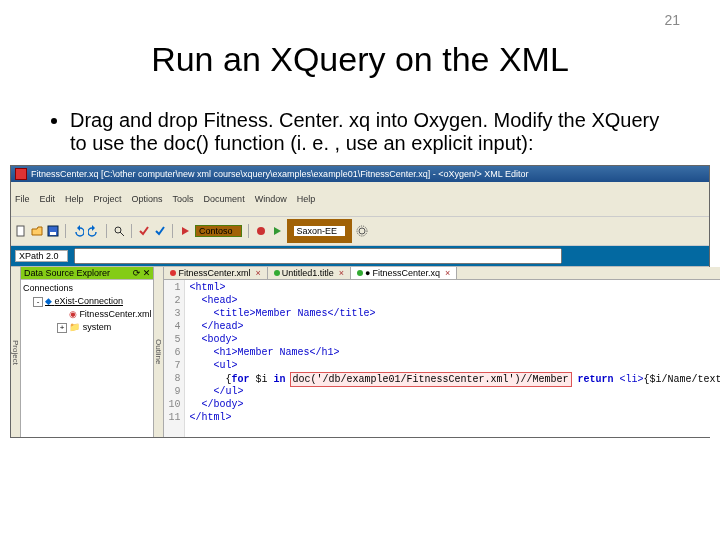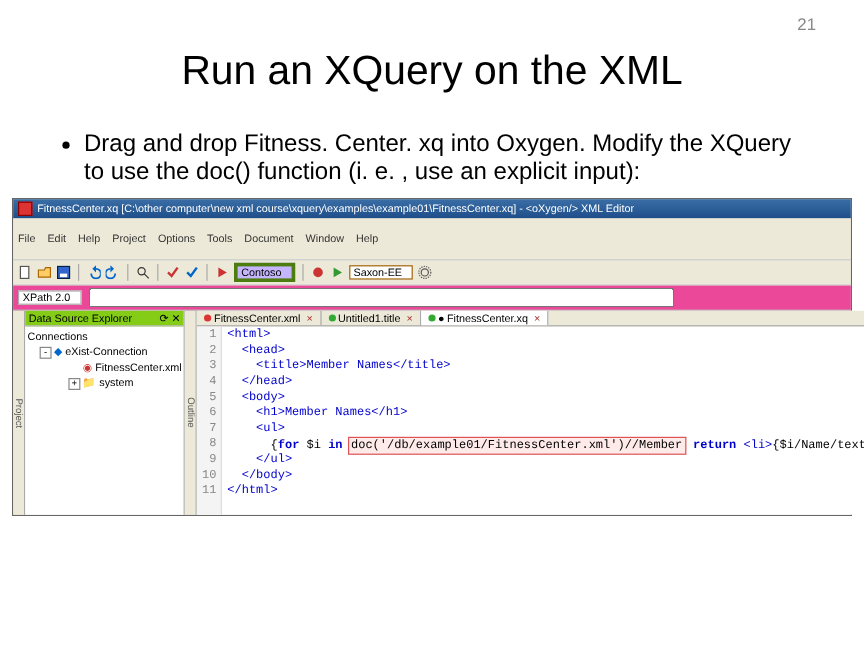--- a/index.html
+++ b/index.html
@@ -8,29 +8,29 @@
   .bullet { font-size:20px; margin:30px 50px 10px 50px; }
   .bullet ul { margin:0; padding-left:20px; }
   .ide { margin:0 10px 0 10px; border:1px solid #666; font-size:9px; position:relative; background:#ece9d8; }
   .titlebar { background:linear-gradient(#3a6ea5,#1e4e8a); color:#fff; padding:2px 4px; display:flex; align-items:center; gap:4px; }
   .titlebar .red { width:10px;height:10px;background:#d33;display:inline-block;border:1px solid #800;}
   .menubar { background:#ece9d8; padding:12px 4px; display:flex; gap:10px; color:#333; }
   .toolbar { background:#ece9d8; padding:2px 4px; display:flex; gap:4px; align-items:center; border-top:1px solid #ccc; border-bottom:1px solid #ccc;}
   .tb-ic { width:12px;height:12px; display:inline-block; }
   .tb-ic svg { width:12px;height:12px;}
   .sep { width:1px; height:14px; background:#aaa; margin:0 2px;}
-  .xpathbar { background:#ec4899; padding:2px 4px; border-bottom:1px solid #bbb;}
+  .xpathbar { background:#0369a1; padding:2px 4px; border-bottom:1px solid #bbb;}
   .xpathbar input { font-size:9px; width:60px;}
   .workarea { display:flex; height:170px;}
   .side { width:18px; background:#ece9d8; border-right:1px solid #aaa; writing-mode:vertical-rl; text-align:center; font-size:8px; color:#555;}
   .explorer { width:160px; background:#fff; border-right:1px solid #aaa; font-size:9px;}
   .explorer .hd { background:#84cc16; padding:1px 3px; display:flex; justify-content:space-between; border-bottom:1px solid #bbb;}
   .tree { padding:2px 2px; line-height:13px;}
   .tree .n { white-space:nowrap;}
-  .tree .i1{padding-left:10px;} .tree .i2{padding-left:22px;} .tree .i3{padding-left:34px;}
+  .tree .i1{padding-left:10px;text-decoration:underline;} .tree .i2{padding-left:22px;} .tree .i3{padding-left:34px;}
   .tree .box{display:inline-block;width:8px;height:8px;border:1px solid #888;text-align:center;line-height:7px;font-size:8px;margin-right:2px;}
   .editor { flex:1; background:#fff; display:flex; flex-direction:column;}
   .tabs { display:flex; background:#ece9d8; border-bottom:1px solid #aaa; font-size:9px;}
   .tab { padding:1px 6px; border-right:1px solid #aaa; display:flex; align-items:center; gap:2px;}
   .tab .dot{width:6px;height:6px;border-radius:50%;display:inline-block;}
   .tab .dot.r{background:#d33;} .tab .dot.g{background:#3a3;}
   .tab .x{color:#a33;margin-left:3px;}
   .code { display:flex; font-family:"Courier New",monospace; font-size:10px; flex:1; overflow:hidden;}
   .gut { background:#f4f4f4; color:#888; text-align:right; padding:1px 4px; border-right:1px solid #ddd;}
   .gut div{height:13px;line-height:13px;}
@@ -105,29 +105,29 @@
     <span class="tb-ic"><svg viewBox="0 0 12 12">
           <path d="M2 6l3 3 5-7" fill="none" stroke="#c33" stroke-width="2"></path>
         </svg></span>
     <span class="tb-ic"><svg viewBox="0 0 12 12">
           <path d="M2 6l3 3 5-7" fill="none" stroke="#06c" stroke-width="2"></path>
         </svg></span>
     <span class="sep"></span>
     <span class="tb-ic"><svg viewBox="0 0 12 12">
           <polygon points="3,2 10,6 3,10" fill="#c33"></polygon>
         </svg></span>
-    <span style="border:3px solid #4d7c0f;padding:0 8px 0 3px;background:#c4b5fd;">Contoso</span>
+    <span style="border:1px solid #4d7c0f;padding:0 8px 0 3px;background:#a16207;">Contoso</span>
     <span class="sep"></span>
     <span class="tb-ic"><svg viewBox="0 0 12 12">
           <circle cx="6" cy="6" r="4" fill="#c33"></circle>
         </svg></span>
     <span class="tb-ic"><svg viewBox="0 0 12 12">
           <polygon points="3,2 10,6 3,10" fill="#393"></polygon>
         </svg></span>
-    <span style="border:1px solid #a16207;padding:0 8px 0 3px;background:#fff;">Saxon-EE</span>
+    <span style="border:7px solid #a16207;padding:0 8px 0 3px;background:#fff;">Saxon-EE</span>
     <span class="tb-ic"><svg viewBox="0 0 12 12">
           <circle cx="6" cy="6" r="3" fill="none" stroke="#555"></circle>
           <circle cx="6" cy="6" r="5" fill="none" stroke="#555" stroke-dasharray="1 1"></circle>
         </svg></span>
   </div>
   <div class="xpathbar">
     <span style="border:1px solid #aaa;padding:0 8px 0 3px;background:#fff;">XPath 2.0</span>
     <input type="text" style="width: 480px; margin-left: 4px;">
   </div>
   <div class="workarea">

